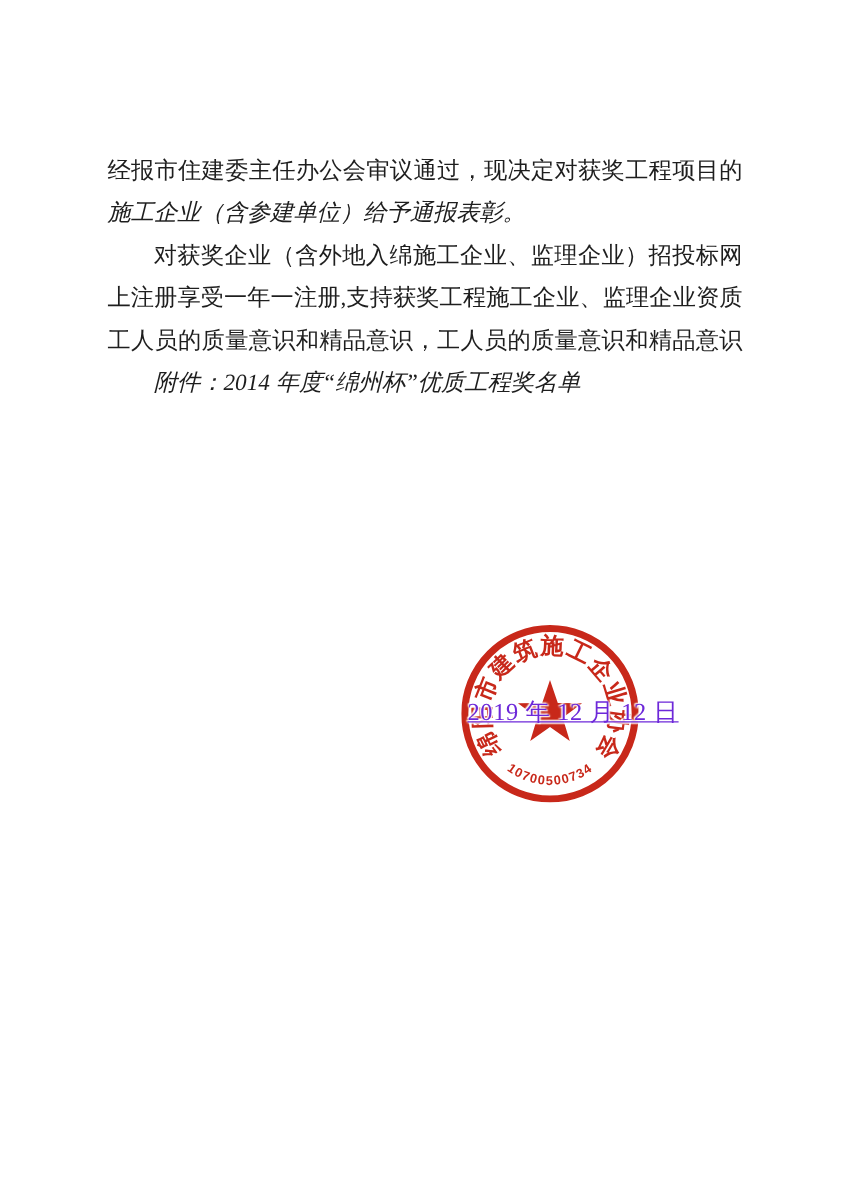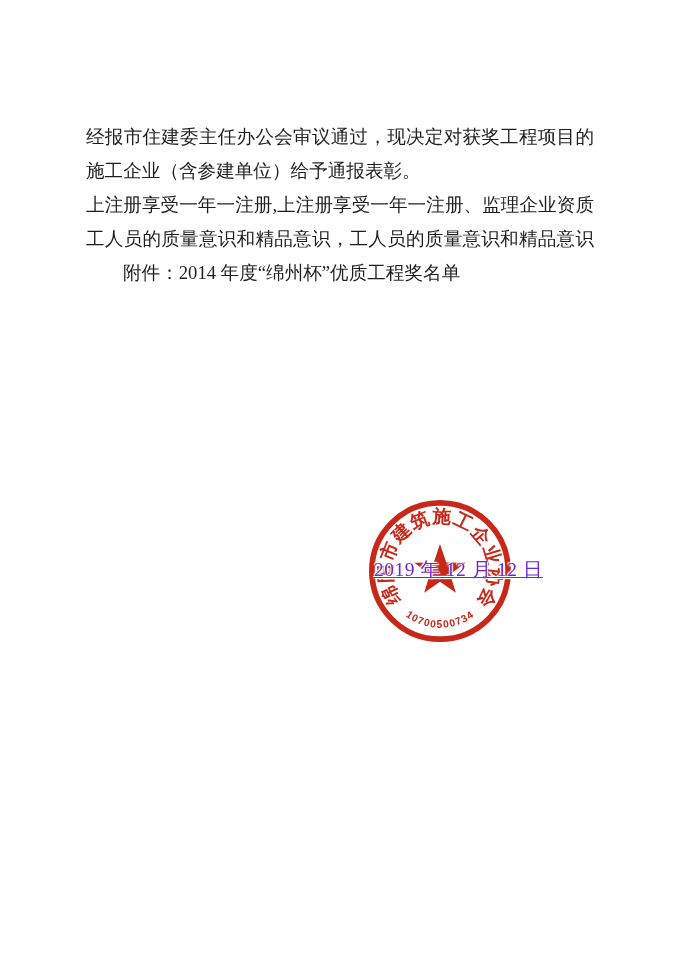--- a/index.html
+++ b/index.html
@@ -22,20 +22,21 @@
     letter-spacing: 0;
   }
   .line {
     text-align: justify;
     text-align-last: justify;
     white-space: nowrap;
     height: 34px;
   }
   .line.short {
     text-align-last: left;
+    font-style: italic;
   }
   .line.indent {
     padding-left: 37px;
   }
   .seal-wrap {
     position: absolute;
     left: 369px;
     top: 500px;
     width: 142px;
     height: 142px;
@@ -85,21 +86,22 @@
   }
 </style>
 </head>
 <body>
 
 <div class="page">
 
   <div class="body-text">
     <div class="line">经报市住建委主任办公会审议通过，现决定对获奖工程项目的</div>
     <div class="line short">施工企业（含参建单位）给予通报表彰。</div>
-    <div class="line">上注册享受一年一注册,上注册享受一年一注册、监理企业资质</div>
+    <div class="line indent">对获奖企业（含外地入绵施工企业、监理企业）招投标网</div>
+    <div class="line">上注册享受一年一注册,支持获奖工程施工企业、监理企业资质</div>
     <div class="line">工人员的质量意识和精品意识，工人员的质量意识和精品意识</div>
     <div class="line indent short">附件：2014 年度“绵州杯”优质工程奖名单</div>
   </div>
 
   <div class="seal-wrap">
     <svg viewBox="0 0 200 200" xmlns="http://www.w3.org/2000/svg">
       <defs>
         <path id="arcTop" d="M 44.3 139 A 68 68 0 1 1 152.1 143.7" fill="none"></path>
         <path id="arcBottom" d="M 48.6 161.3 A 80 80 0 0 0 151.4 161.3" fill="none"></path>
       </defs>

